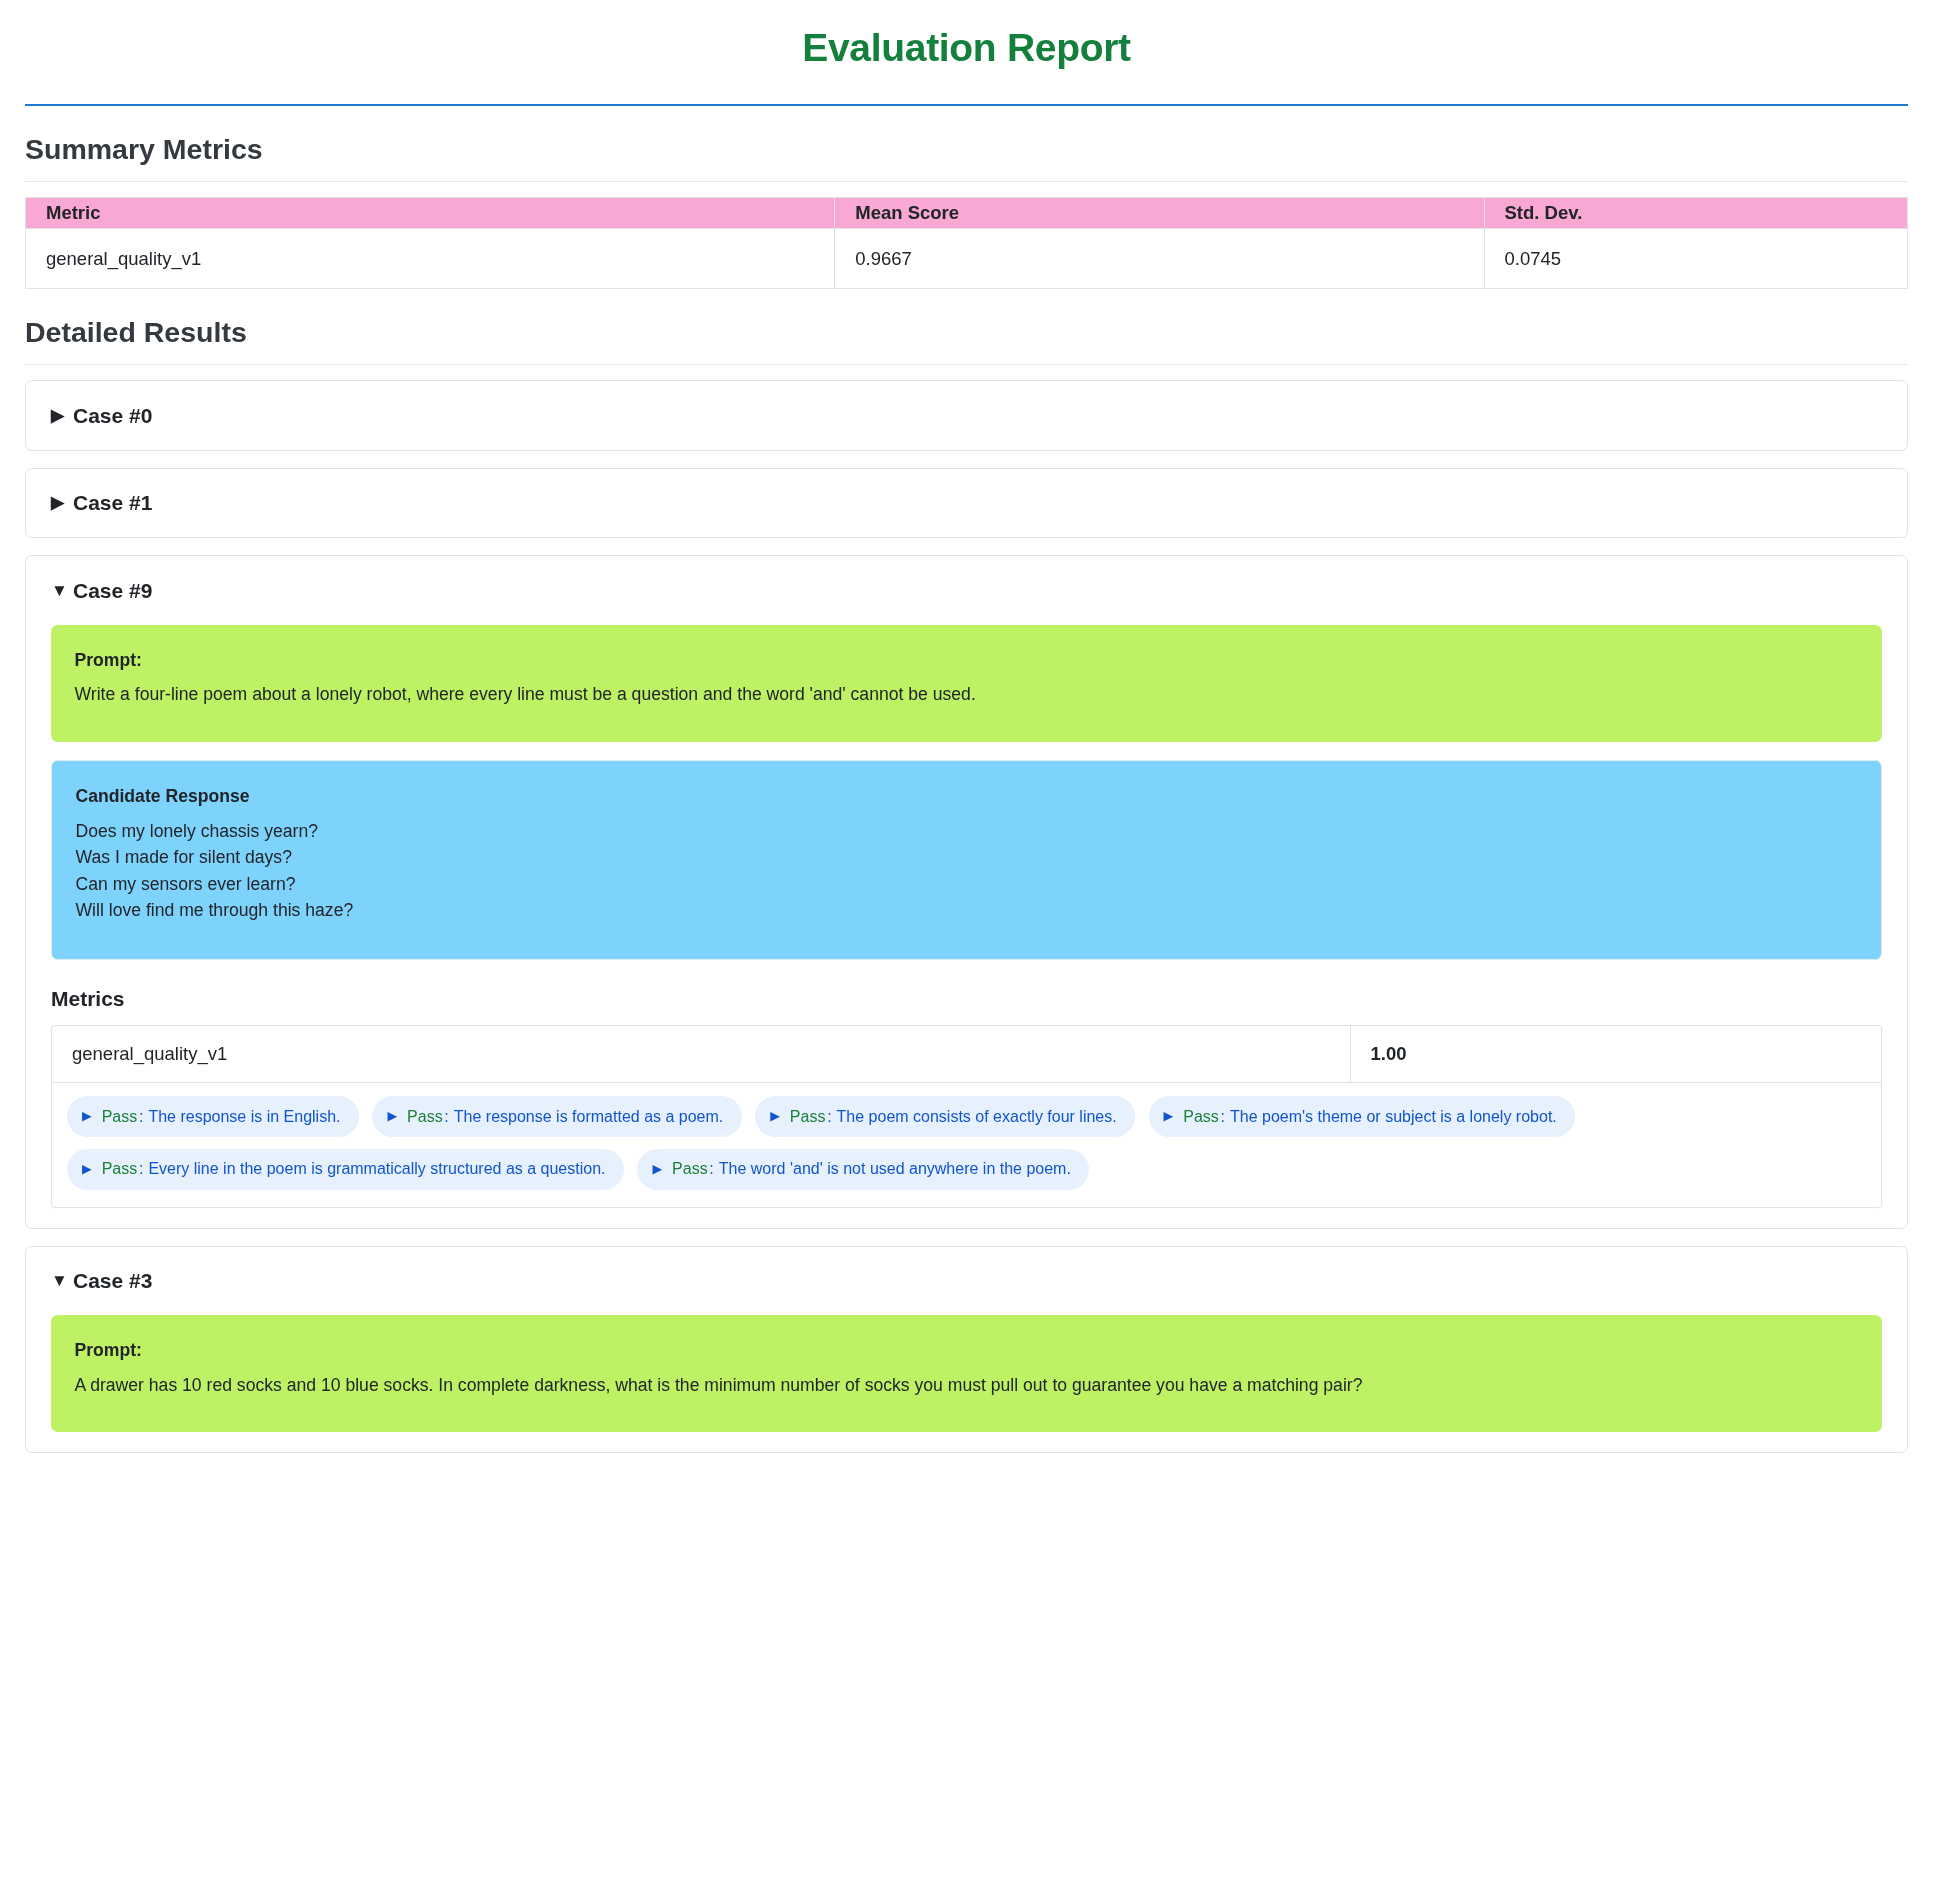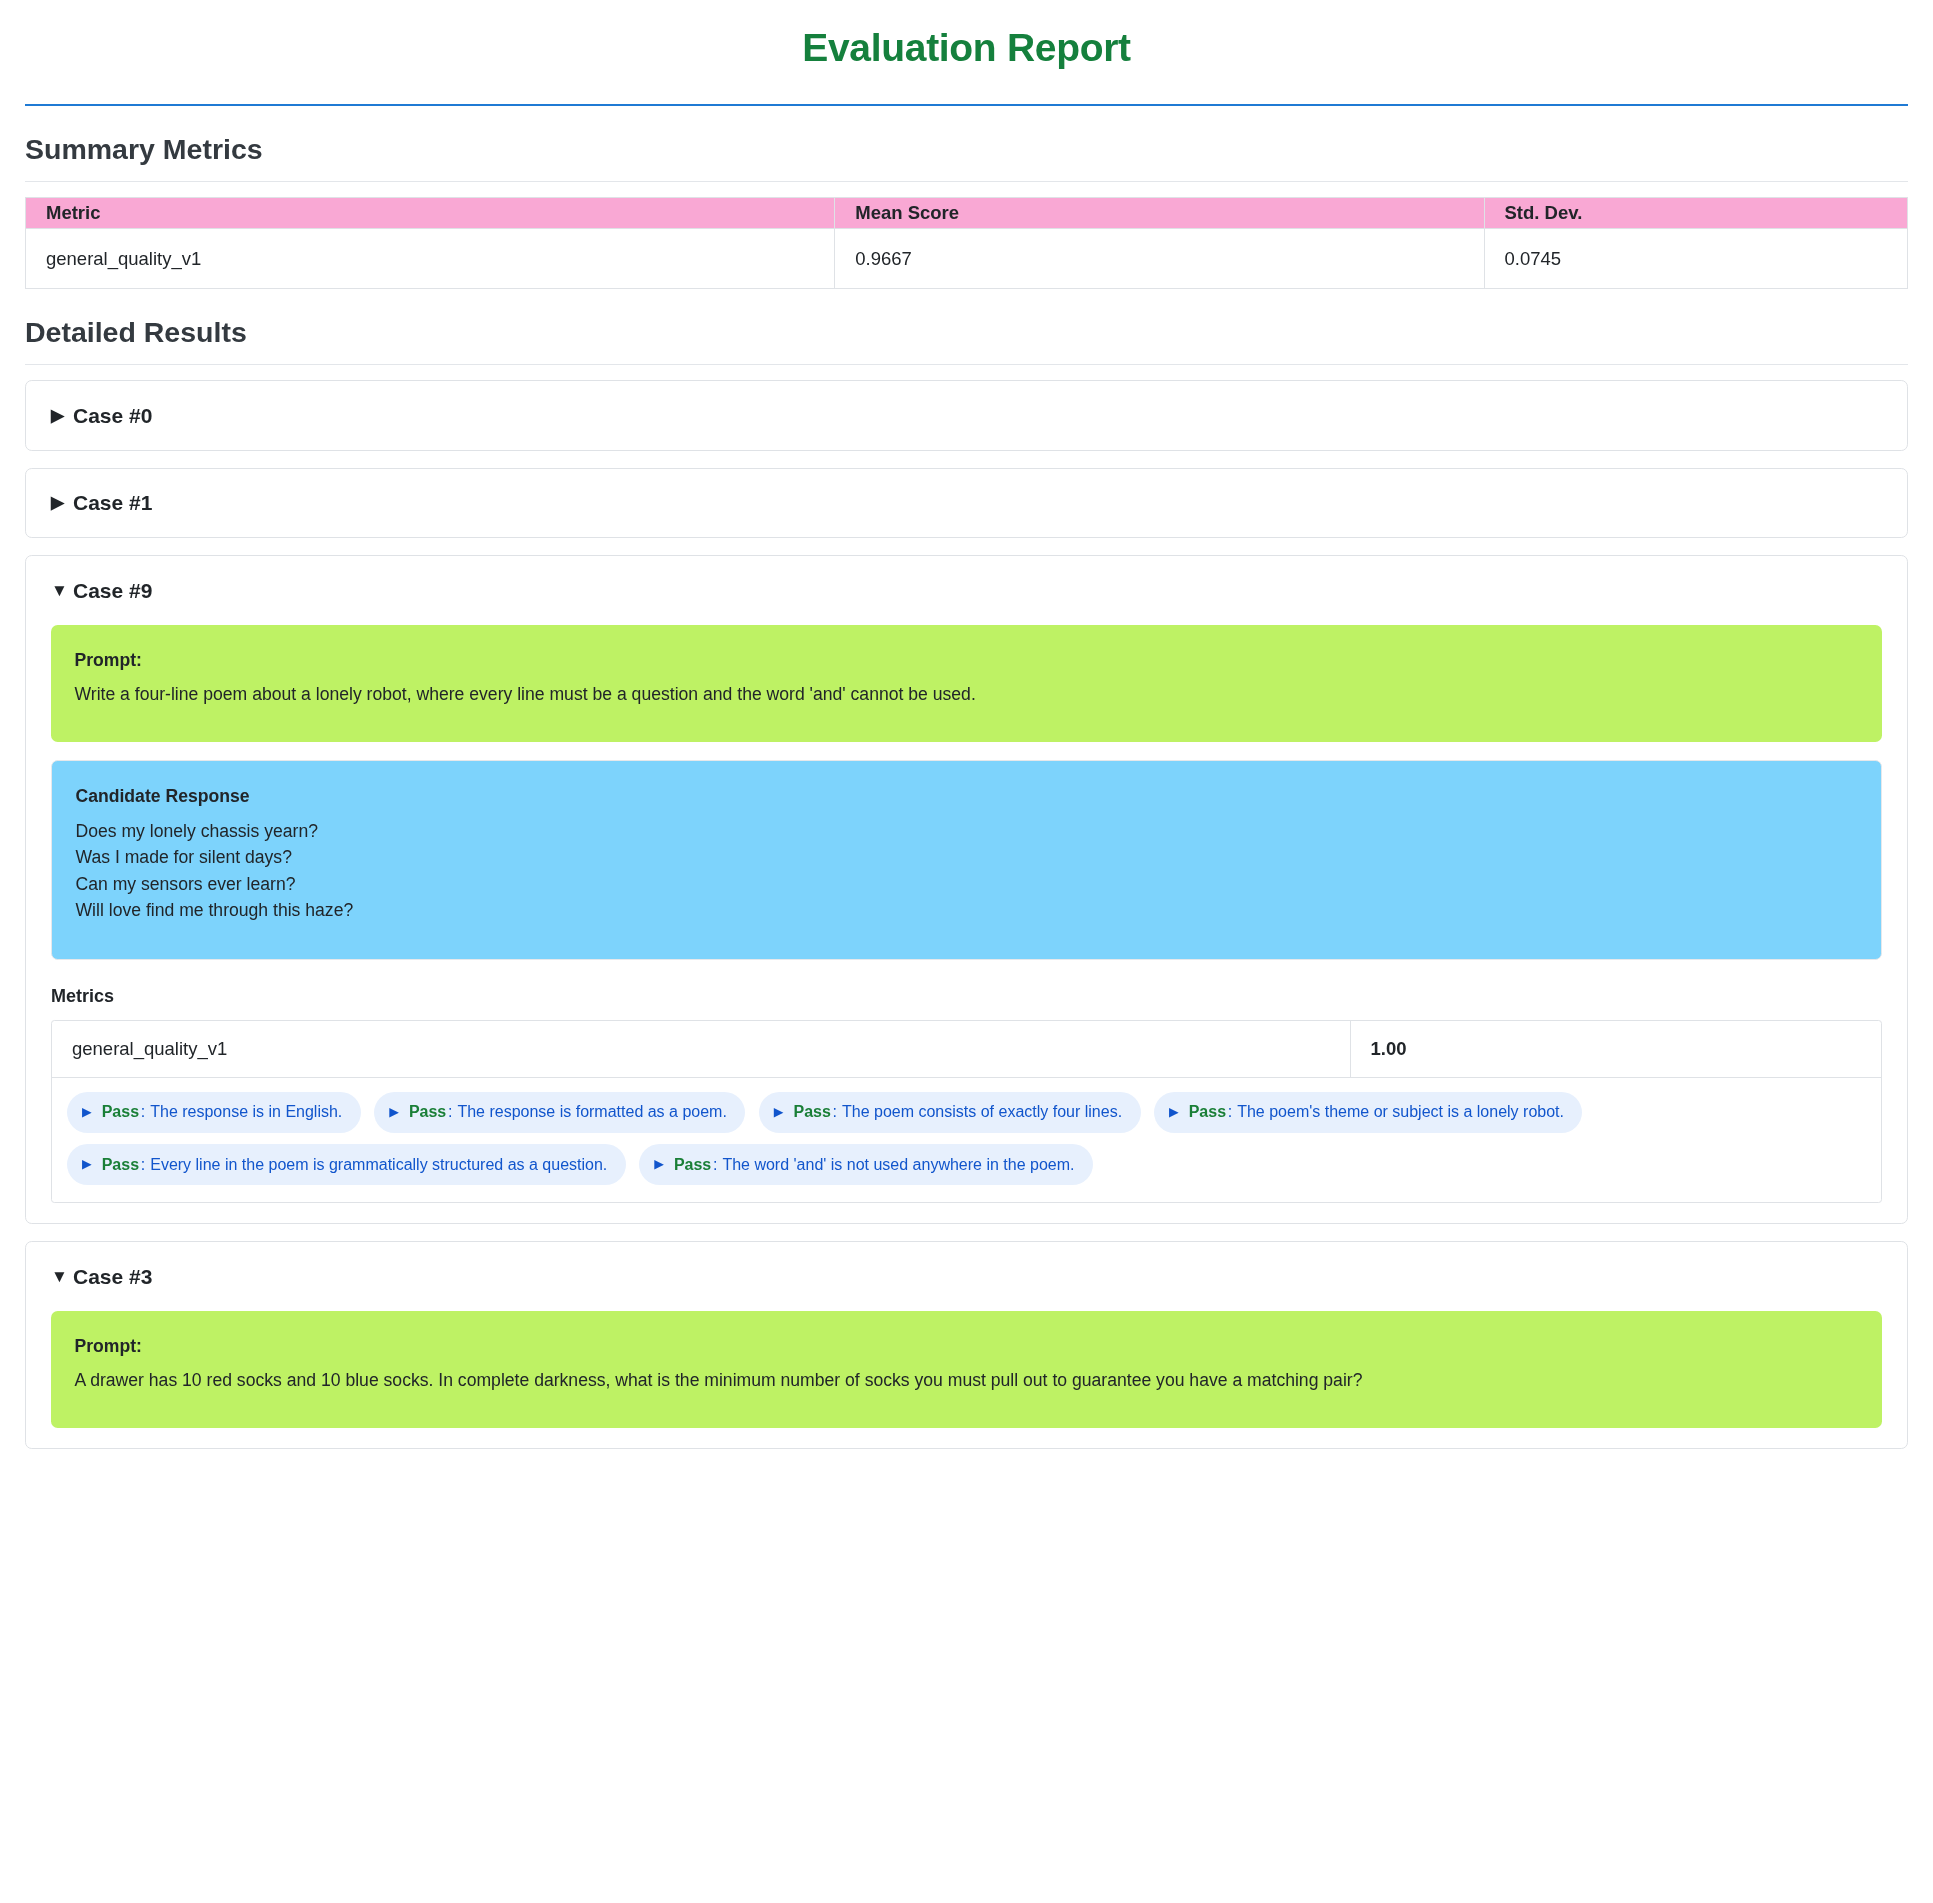--- a/index.html
+++ b/index.html
@@ -106,21 +106,21 @@
     font-size: 17.6px;
     margin-bottom: 8.4px;
   }
   .response-text {
     font-size: 17.6px;
     white-space: pre-line;
     color: #212529;
   }
   .metrics-label {
     font-weight: bold;
-    font-size: 18px;
+    font-size: 21px;
     margin-top: 23.5px;
     margin-bottom: 10px;
   }
   .metrics-table {
     border: 0.8px solid #dfe2e6;
     border-radius: 3.4px;
     overflow: hidden;
   }
   .metric-row {
     display: flex;
@@ -153,21 +153,21 @@
     display: inline-flex;
     align-items: center;
     white-space: nowrap;
   }
   .check-caret {
     color: #1155cc;
     font-size: 12.6px;
     margin-right: 10px;
   }
   .check-status {
-    font-weight: bold;
+    font-weight: normal;
     color: #1a7f37;
     margin-right: 1.7px;
   }
   .check-sep { color: #1155cc; margin-right: 5px; }
   .check-text { color: #1155cc; }
 </style>
 </head>
 <body>
 
 <h1 class="page-title">Evaluation Report</h1>

